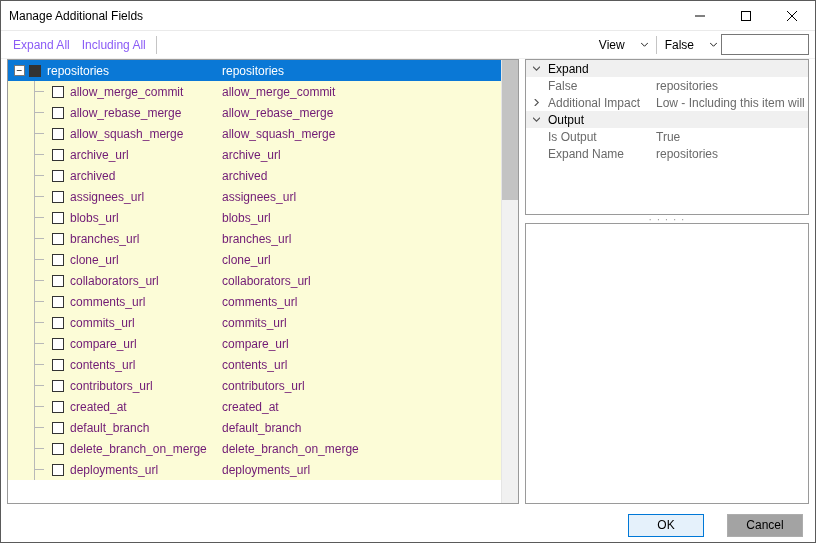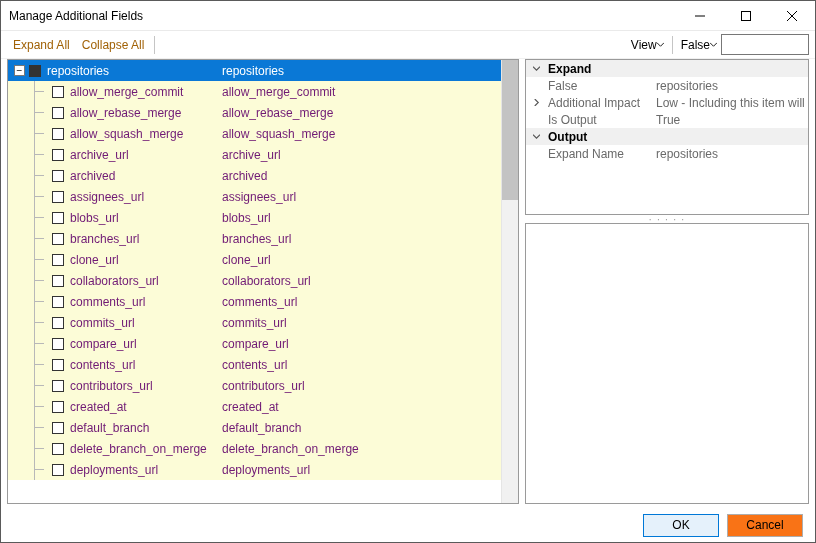--- a/index.html
+++ b/index.html
@@ -16,24 +16,24 @@
   .titlebar-spacer { flex: 1; }
   .titlebar-btn {
     width: 46px; height: 30px; display: flex; align-items: center; justify-content: center;
     cursor: pointer;
   }
   .titlebar-btn svg { width: 10px; height: 10px; }
   .toolbar {
     height: 28px; display: flex; align-items: center;
     border-bottom: 1px solid #f0f0f0; padding: 0 6px; font-size: 12px;
   }
-  .toolbar .t-btn { padding: 4px 6px; cursor: pointer; color: #a16207; }
+  .toolbar .t-btn { padding: 4px 6px; cursor: pointer; color: #8b5cf6; }
   .toolbar .sep { width: 1px; height: 18px; background: #c5c5c5; margin: 0 4px; }
   .toolbar .flex { flex: 1; }
-  .toolbar .drop { padding: 4px 4px; cursor: pointer; display: flex; align-items: center; gap: 0;}
+  .toolbar .drop { padding: 4px 4px; cursor: pointer; display: flex; align-items: center; gap: 16px;}
   .toolbar input.filter-box {
     width: 88px; height: 21px; border: 1px solid #777; font-size: 12px; padding: 0 3px;
   }
   .chev { width: 7px; height: 7px; }
   .body {
     flex: 1; display: flex; gap: 0; padding: 0 6px 4px 6px; min-height: 0;
   }
   .tree-pane {
     width: 512px; border: 1px solid #9a9a9a; position: relative; background: #fff;
     display: flex; flex-direction: column; overflow: hidden;
@@ -77,31 +77,31 @@
     flex: 1; display: flex; flex-direction: column; margin-left: 6px; min-width: 0;
   }
   .prop-pane {
     border: 1px solid #9a9a9a; height: 156px; background: #fff; font-size: 12px;
     overflow: hidden;
   }
   .prop-row { display: flex; height: 17px; align-items: center; }
   .prop-row.header { background: #f0f0f0; font-weight: 600; }
   .prop-caret { width: 20px; display: flex; align-items: center; justify-content: center; cursor: pointer;}
   .prop-key { width: 110px; color: #6a6a6a; padding-left: 2px; overflow:hidden; white-space:nowrap;}
-  .prop-row.header .prop-key { color: #000; font-weight: 700; }
+  .prop-row.header .prop-key { color: #000; font-weight: 400; }
   .prop-val { flex: 1; color: #6a6a6a; overflow: hidden; white-space: nowrap; }
   .splitter-dots { height: 8px; text-align: center; color: #999; font-size: 10px; letter-spacing: 1px;
     display:flex; align-items:center; justify-content:center; cursor: ns-resize;}
   .preview-pane { flex: 1; border: 1px solid #9a9a9a; background: #fff; }
   .footer {
-    height: 34px; display: flex; align-items: center; justify-content: flex-end; gap: 8px;
+    height: 34px; display: flex; align-items: center; justify-content: flex-end; gap: 23px;
     padding: 0 12px;
   }
   .btn {
-    height: 23px; width: 76px; font-size: 12px; background: #f97316; border: 1px solid #adadad;
+    height: 23px; width: 76px; font-size: 12px; background: #a3a3a3; border: 1px solid #adadad;
     cursor: pointer;
   }
   .btn.primary { background: #e5f1fb; border: 1px solid #0078d7; }
 </style>
 </head>
 <body>
 
 <div class="window">
 
   <div class="titlebar">
@@ -120,21 +120,21 @@
     <div class="titlebar-btn">
       <svg viewBox="0 0 10 10">
           <line x1="0" y1="0" x2="10" y2="10" stroke="#000" stroke-width="1"></line>
           <line x1="10" y1="0" x2="0" y2="10" stroke="#000" stroke-width="1"></line>
         </svg>
     </div>
   </div>
 
   <div class="toolbar">
     <div class="t-btn">Expand All</div>
-    <div class="t-btn">Collapse All</div>
+    <div class="t-btn">Including All</div>
     <div class="sep"></div>
     <div class="flex"></div>
     <div class="drop">
       <span>View</span>
       <svg class="chev" viewBox="0 0 8 8">
           <path d="M0 2 L4 6 L8 2" fill="none" stroke="#000" stroke-width="1"></path>
         </svg>
     </div>
     <div class="sep"></div>
     <div class="drop">
@@ -335,36 +335,36 @@
         </div>
         <div class="prop-row">
           <div class="prop-caret">
               <svg class="chev" viewBox="0 0 8 8">
                 <path d="M2 0 L6 4 L2 8" fill="none" stroke="#555" stroke-width="1.3"></path>
               </svg>
             </div>
           <div class="prop-key">Additional Impact</div>
           <div class="prop-val">Low - Including this item will have ...</div>
         </div>
-        <div class="prop-row">
-          <div class="prop-caret"></div>
-          <div class="prop-key">Is Output</div>
-          <div class="prop-val">True</div>
-        </div>
         <div class="prop-row header">
           <div class="prop-caret">
               <svg class="chev" viewBox="0 0 8 8">
                 <path d="M0 2 L4 6 L8 2" fill="none" stroke="#555" stroke-width="1.3"></path>
               </svg>
             </div>
           <div class="prop-key">Output</div>
           <div class="prop-val"></div>
         </div>
         <div class="prop-row">
           <div class="prop-caret"></div>
+          <div class="prop-key">Is Output</div>
+          <div class="prop-val">True</div>
+        </div>
+        <div class="prop-row">
+          <div class="prop-caret"></div>
           <div class="prop-key">Expand Name</div>
           <div class="prop-val">repositories</div>
         </div>
       </div>
 
       <div class="splitter-dots">· · · · ·</div>
 
       <div class="preview-pane"></div>
     </div>
 

